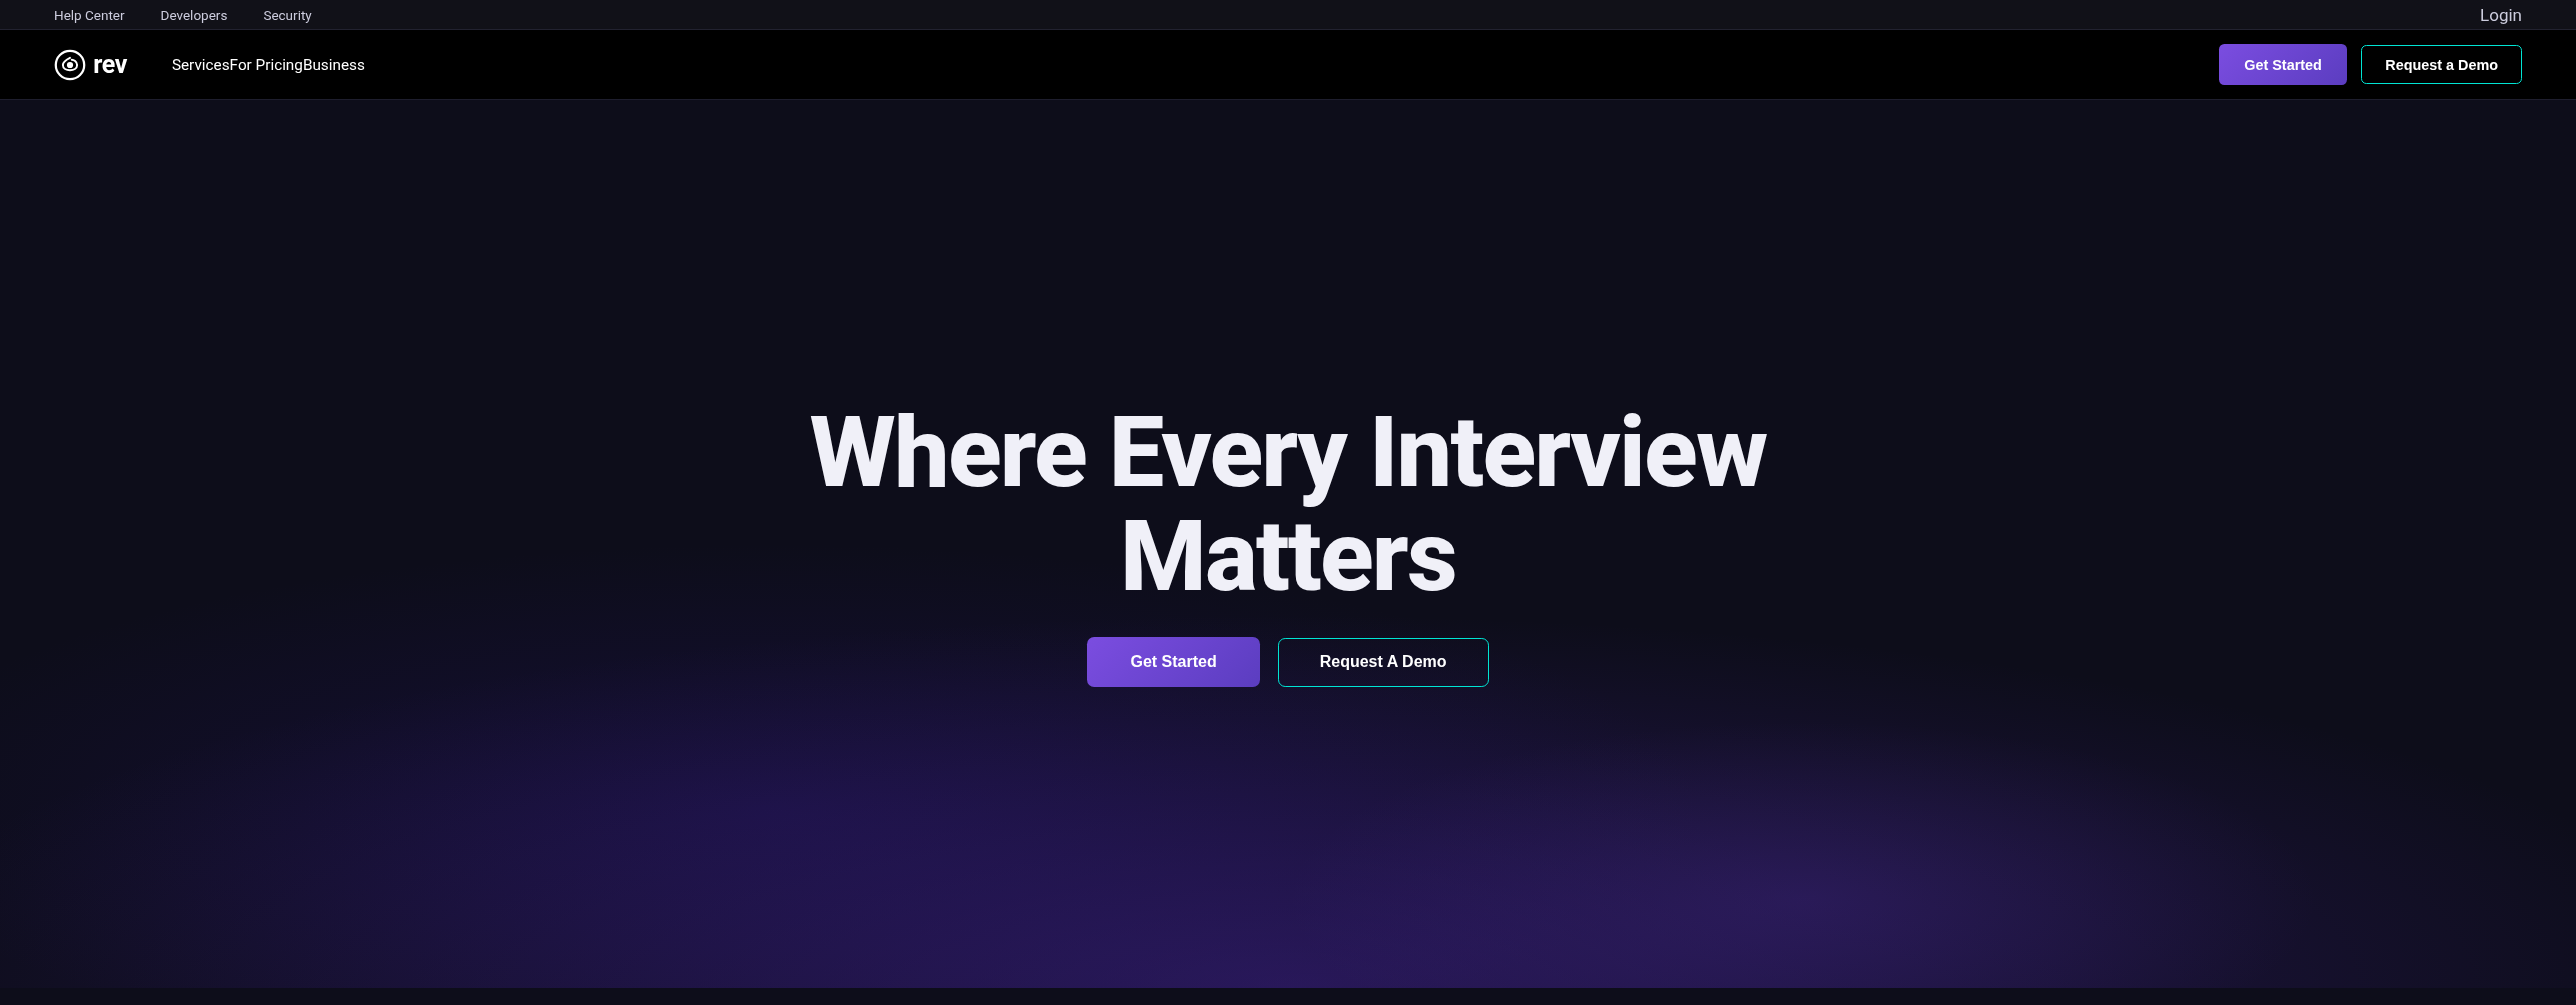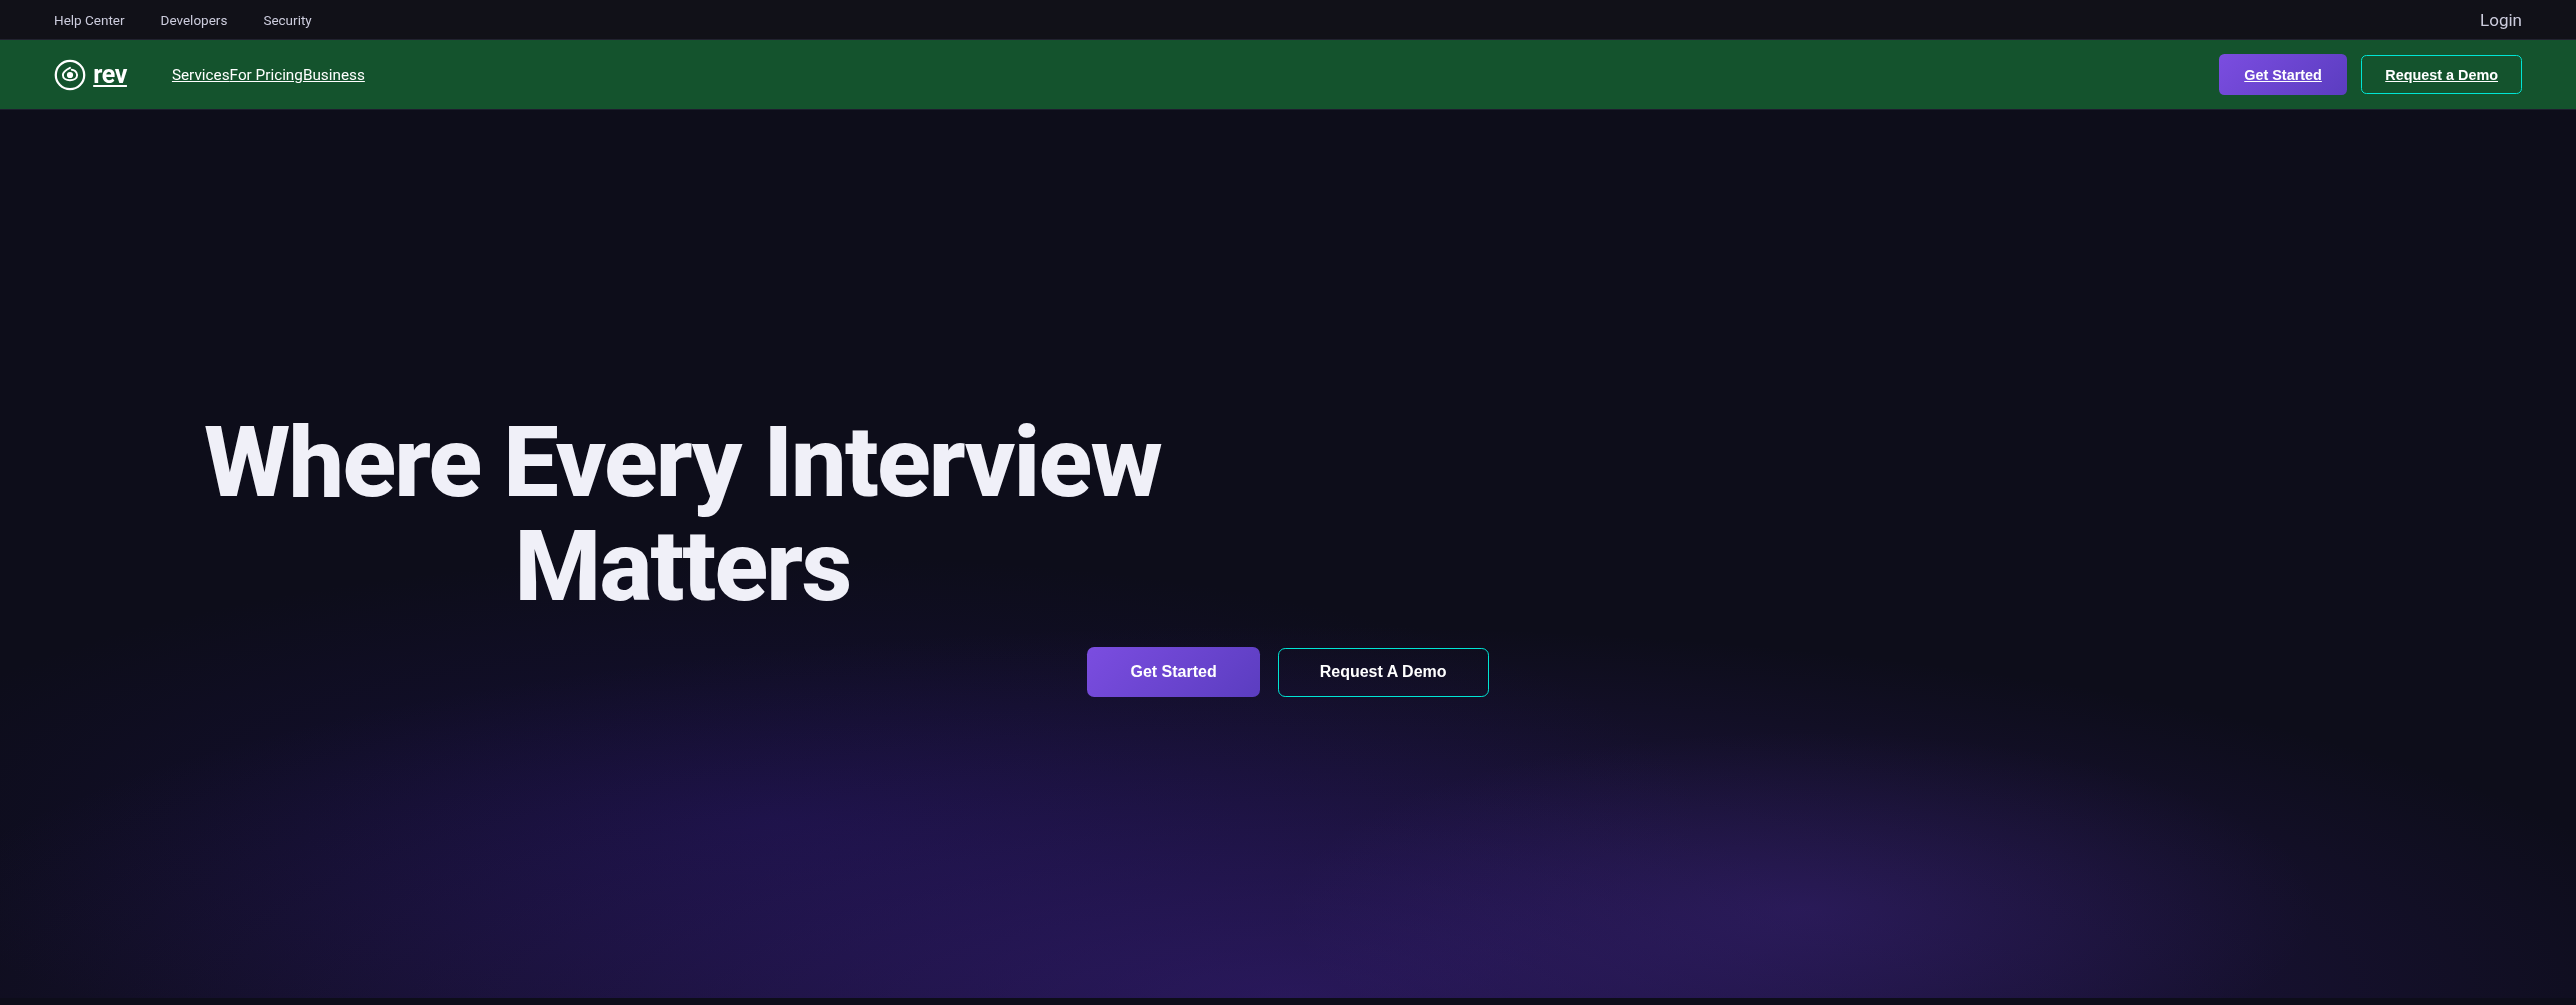--- a/index.html
+++ b/index.html
@@ -14,21 +14,21 @@
       color: #ffffff;
       min-height: 100vh;
       overflow-x: hidden;
     }
 
     
     .top-bar {
       background-color: #111118;
       border-bottom: 0.9px solid #222230;
       padding: 0 54px;
-      height: 40px;
+      height: 30px;
       display: flex;
       align-items: center;
       justify-content: space-between;
     }
 
     .top-bar-left {
       display: flex;
       align-items: center;
       gap: 36px;
     }
@@ -41,28 +41,27 @@
     }
 
     .top-bar-login {
       color: #ccccdd;
       font-size: 17px;
       cursor: pointer;
     }
 
     
     .main-nav {
-      background-color: #14532d;
+      background-color: #000000;
       border-bottom: 0.9px solid #1e1e2e;
       padding: 0 54px;
       height: 70px;
       display: flex;
       align-items: center;
       justify-content: space-between;
-      text-decoration: underline;
     }
 
     .nav-left {
       display: flex;
       align-items: center;
       gap: 45px;
     }
 
     .logo {
       display: flex;
@@ -126,20 +125,21 @@
       font-weight: 600;
       cursor: pointer;
       white-space: nowrap;
     }
 
     
     .hero {
       min-height: calc(100vh - 117px);
       display: flex;
       flex-direction: column;
+      align-items: center;
       justify-content: center;
       text-align: center;
       padding: 72px 54px;
       position: relative;
       background: radial-gradient(ellipse 80% 60% at 50% 100%, rgba(80, 40, 180, 0.4) 0%, rgba(13, 13, 26, 0) 70%),
                   radial-gradient(ellipse 60% 50% at 30% 80%, rgba(40, 20, 120, 0.3) 0%, transparent 60%),
                   radial-gradient(ellipse 40% 40% at 70% 90%, rgba(100, 60, 200, 0.2) 0%, transparent 50%),
                   #0d0d1a;
     }
 

